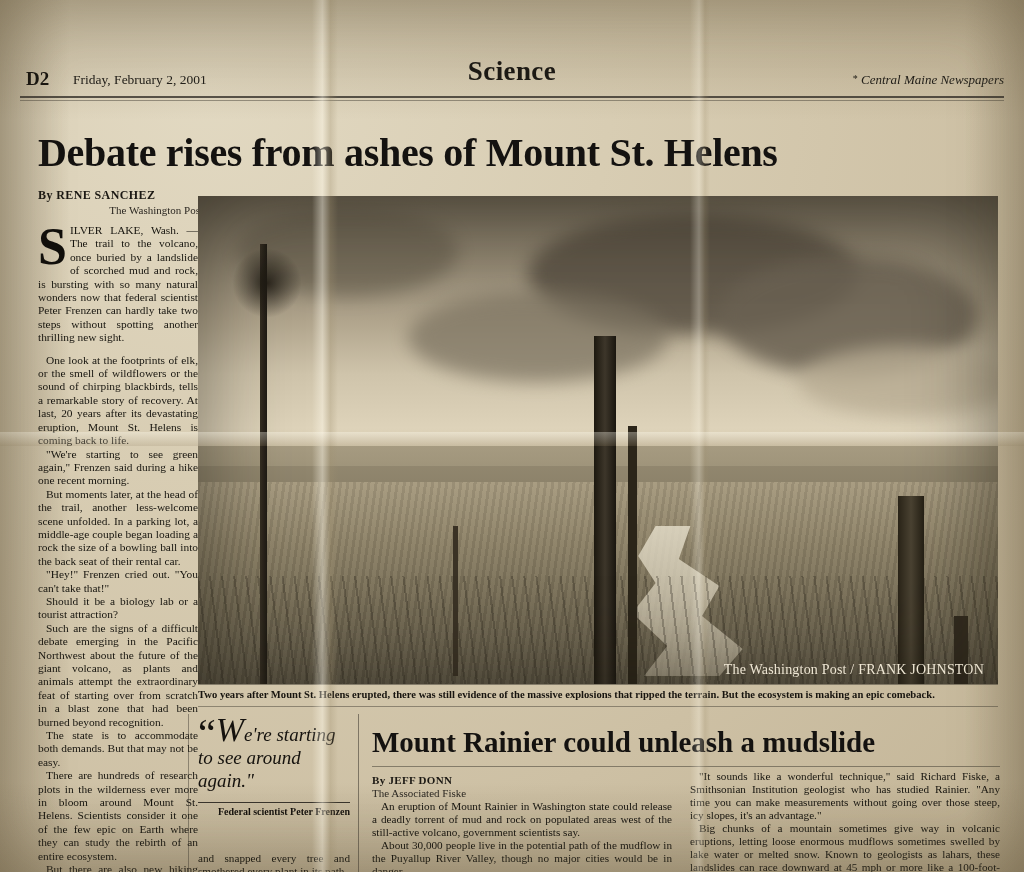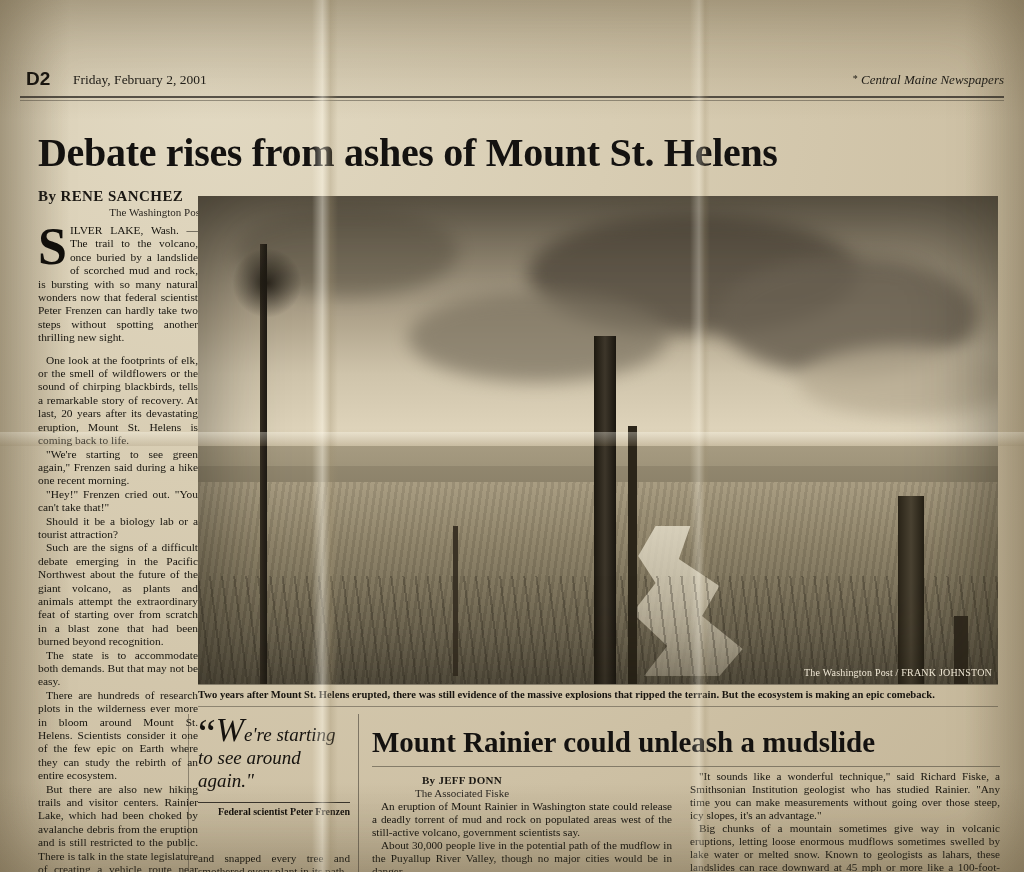--- a/index.html
+++ b/index.html
@@ -35,35 +35,35 @@
     pointer-events:none;}
 
   
   .masthead{position:absolute;left:18px;top:56px;width:988px;height:48px;}
   .section-title{
     position:absolute;left:0;right:0;top:0;text-align:center;
     font-family:"Liberation Serif",serif;font-weight:bold;font-size:27px;
     letter-spacing:.4px;color:#1d1a15;
   }
   .page-num{position:absolute;left:8px;top:12px;font-weight:bold;font-size:19px;color:#17140f;
-    font-family:Liberation Sans, sans-serif;}
+    font-family:Liberation Serif, serif;}
   .date{position:absolute;left:55px;top:16px;font-size:13.5px;color:#23201a;}
   .pubname{position:absolute;right:2px;top:16px;font-size:13px;color:#23201a;font-style:italic;text-align:right;}
   .pubname .star{font-style:normal;font-size:10px;vertical-align:2px;}
   .rule{position:absolute;left:20px;top:96px;width:984px;height:2px;background:#2a2620;opacity:.75;}
   .rule2{position:absolute;left:20px;top:100px;width:984px;height:1px;background:#3a352c;opacity:.45;}
 
   
   .headline{
     position:absolute;left:38px;top:130px;width:950px;
     font-family:"Liberation Serif",serif;font-weight:bold;
     font-size:40px;line-height:46px;color:#141210;letter-spacing:-.3px;
   }
   .byline{position:absolute;left:38px;top:188px;width:165px;}
-  .byline .b1{font-size:15px;font-weight:bold;letter-spacing:.4px;color:#1b1813;}
+  .byline .b1{font-size:12px;font-weight:bold;letter-spacing:.4px;color:#1b1813;}
   .byline .b2{font-size:11px;color:#2c2822;margin-top:1px;text-align:right;}
 
   
   .col1{
     position:absolute;left:38px;top:224px;width:160px;
     font-size:11.4px;line-height:13.4px;color:#17150f;text-align:justify;
   }
   .dropcap{
     float:left;font-size:52px;line-height:40px;font-weight:bold;
     margin:3px 3px 0 0;font-family:"Liberation Serif",serif;color:#100e0b;
@@ -100,21 +100,21 @@
   .s2{left:396px;top:140px;width:22px;height:348px;
     background:linear-gradient(90deg,#1c180f,#3d362a,#1a160f);}
   .s3{left:430px;top:230px;width:9px;height:258px;background:#2b2519;}
   .s4{left:700px;top:300px;width:26px;height:190px;background:linear-gradient(90deg,#2a2418,#4a4232,#241f14);}
   .s5{left:756px;top:420px;width:14px;height:70px;background:#332c20;}
   .s6{left:255px;top:330px;width:5px;height:150px;background:#3a3225;}
   .debris{position:absolute;left:0;top:380px;width:800px;height:108px;
     background:repeating-linear-gradient(83deg, rgba(35,30,21,.28) 0 2px, rgba(35,30,21,0) 2px 12px);}
   .vig{position:absolute;inset:0;box-shadow:inset 0 0 90px rgba(30,25,17,.55);}
   .photo-credit{
-    position:absolute;right:6px;bottom:6px;font-size:10px;color:#efe7d4;
+    position:absolute;right:14px;bottom:6px;font-size:14px;color:#efe7d4;
     letter-spacing:.2px;
   }
   .caption{
     position:absolute;left:198px;top:688px;width:800px;
     font-size:10.6px;font-weight:bold;line-height:13px;color:#17140f;
   }
   .cap-rule{position:absolute;left:198px;top:684px;width:800px;height:1px;background:#3a352c;opacity:.5;}
   .cap-rule2{position:absolute;left:198px;top:706px;width:800px;height:1px;background:#3a352c;opacity:.45;}
 
   
@@ -129,21 +129,21 @@
 
   
   .vrule{position:absolute;left:358px;top:714px;width:1px;height:158px;background:#3a352c;opacity:.55;}
   .vrule2{position:absolute;left:188px;top:714px;width:1px;height:158px;background:#3a352c;opacity:.45;}
   .headline2{
     position:absolute;left:372px;top:726px;width:628px;
     font-family:"Liberation Serif",serif;font-weight:bold;font-size:29px;
     line-height:32px;color:#141210;
   }
   .h2rule{position:absolute;left:372px;top:766px;width:628px;height:1px;background:#3a352c;opacity:.5;}
-  .byline2{position:absolute;left:372px;top:774px;width:180px;text-align:center;}
+  .byline2{position:absolute;left:372px;top:774px;width:180px;}
   .byline2 .b1{font-size:11px;font-weight:bold;letter-spacing:.3px;color:#1b1813;}
   .byline2 .b2{font-size:11px;color:#2c2822;margin-top:1px;}
   .col2{
     position:absolute;left:372px;top:800px;width:300px;
     font-size:11.2px;line-height:13px;color:#17150f;text-align:justify;
   }
   .col3{
     position:absolute;left:690px;top:770px;width:310px;
     font-size:11.2px;line-height:13px;color:#17150f;text-align:justify;
   }
@@ -161,36 +161,38 @@
 <div class="page">
 
   <div class="stain top"></div>
   <div class="stain left"></div>
   <div class="stain right"></div>
   <div class="stain bottom"></div>
 
   <div class="masthead">
     <div class="page-num">D2</div>
     <div class="date">Friday, February 2, 2001</div>
+    <div class="section-title">Science</div>
     <div class="pubname"><span class="star">*</span> <span>Central Maine Newspapers</span></div>
   </div>
   <div class="rule"></div>
   <div class="rule2"></div>
 
   <div class="headline">Debate rises from ashes of Mount St. Helens</div>
   <div class="byline">
     <div class="b1">By RENE SANCHEZ</div>
     <div class="b2">The Washington Post</div>
   </div>
 
   <div class="col1">
     <p class="lead"><span class="dropcap">S</span><span>ILVER LAKE, Wash. — The trail to the volcano, once buried by a landslide of scorched mud and rock, is bursting with so many natural wonders now that federal scientist Peter Frenzen can hardly take two steps without spotting another thrilling new sight.</span></p>
     <div class="gap"></div>
     <p>One look at the footprints of elk, or the smell of wildflowers or the sound of chirping blackbirds, tells a remarkable story of recovery. At last, 20 years after its devastating eruption, Mount St. Helens is coming back to life.</p>
     <p>"We're starting to see green again," Frenzen said during a hike one recent morning.</p>
+    <p>But moments later, at the head of the trail, another less-welcome scene unfolded. In a parking lot, a middle-age couple began loading a rock the size of a bowling ball into the back seat of their rental car.</p>
     <p>"Hey!" Frenzen cried out. "You can't take that!"</p>
     <p>Should it be a biology lab or a tourist attraction?</p>
     <p>Such are the signs of a difficult debate emerging in the Pacific Northwest about the future of the giant volcano, as plants and animals attempt the extraordinary feat of starting over from scratch in a blast zone that had been burned beyond recognition.</p>
     <p>The state is to accommodate both demands. But that may not be easy.</p>
     <p>There are hundreds of research plots in the wilderness ever more in bloom around Mount St. Helens. Scientists consider it one of the few epic on Earth where they can study the rebirth of an entire ecosystem.</p>
     <p>But there are also new hiking trails and visitor centers. Rainier Lake, which had been choked by avalanche debris from the eruption and is still restricted to the public. There is talk in the state legislature of creating a vehicle route near Mount St. Helens, and developers are proposing a sprawling amusement park along Interstate 5 in the region, which</p>
     <p></p>
   </div>
 
   <div class="photo">

